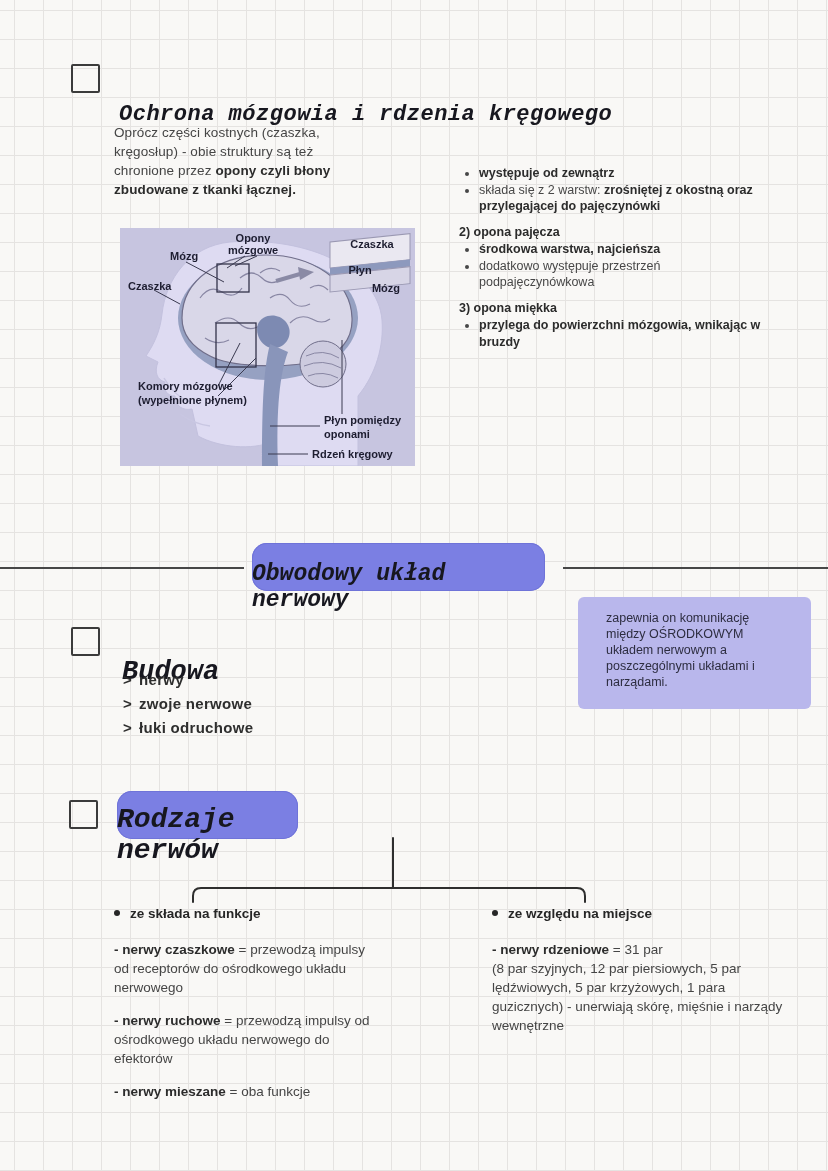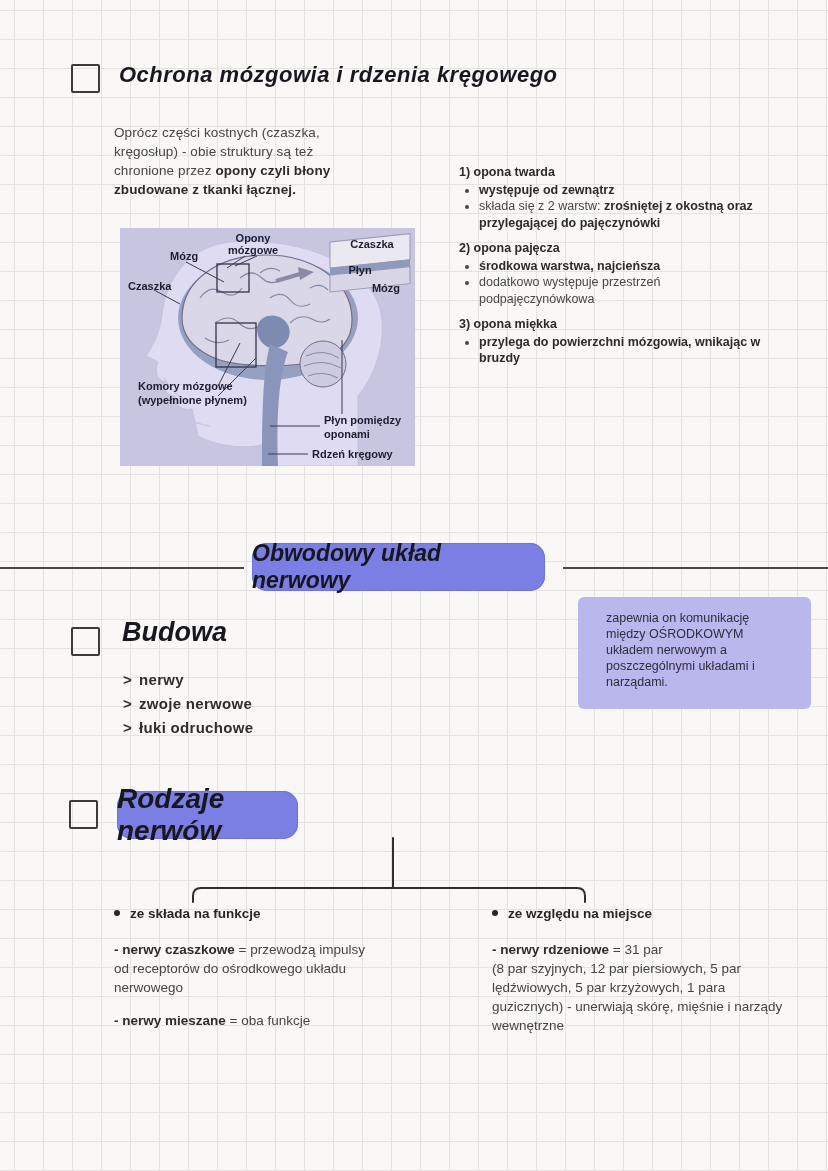--- a/index.html
+++ b/index.html
@@ -6,21 +6,21 @@
   .page{
     position:relative;width:828px;height:1171px;overflow:hidden;
     background-color:#f9f8f6;
     background-image:
       linear-gradient(to right,#e5e3e1 1px,transparent 1px),
       linear-gradient(to bottom,#e5e3e1 1px,transparent 1px);
     background-size:29px 29px;background-position:14px 10px;
     font-family:"Liberation Sans",sans-serif;color:#3c3c3c;
   }
   .abs{position:absolute;}
-  .script{font-family:Liberation Sans, sans-serif;font-style:italic;font-weight:bold;color:#17171f;}
+  .script{font-family:Liberation Mono, monospace;font-style:italic;font-weight:bold;color:#17171f;margin-top:40px;}
   .chk{position:absolute;width:25px;height:25px;border:2.5px solid #3b3b3b;border-radius:2px;background:transparent;}
   .pill{position:absolute;background:#7b7fe3;border-radius:15px;display:flex;align-items:center;justify-content:center;box-shadow:0 0 0 1px #6f73d8 inset;}
   .intro{left:114px;top:123px;width:252px;font-size:13.5px;line-height:19px;color:#454545;letter-spacing:.1px;}
   .b{font-weight:bold;color:#2c2c2c;}
   .meninges{left:459px;top:164px;width:305px;font-size:12.5px;line-height:16.5px;color:#474747;}
   .men-group{margin-bottom:9px;}
   .men-head{font-weight:bold;color:#2b2b2b;}
   .meninges ul{margin:1px 0 0 0;padding-left:20px;list-style:disc;}
   .meninges li{margin:0;}
   .figure{left:120px;top:228px;width:295px;height:238px;}
@@ -42,21 +42,20 @@
 
   <div class="chk" style="left:71px;top:64px;"></div>
   <div class="abs script" style="left:119px;top:62px;font-size:22px;letter-spacing:.5px;">Ochrona mózgowia i rdzenia kręgowego</div>
 
   <div class="abs intro">
     <span>Oprócz części kostnych (czaszka, kręgosłup) - obie struktury są też chronione przez </span><span class="b">opony czyli błony zbudowane z tkanki łącznej.</span>
   </div>
 
   <div class="abs meninges">
     <div class="men-group">
-      <div class="men-head">1) opona twarda</div>
       <ul>
         <li><span></span><span class="b">występuje od zewnątrz</span></li>
         <li><span>składa się z 2 warstw: </span><span class="b">zrośniętej z okostną oraz przylegającej do pajęczynówki</span></li>
       </ul>
     </div>
     <div class="men-group">
       <div class="men-head">2) opona pajęcza</div>
       <ul>
         <li><span></span><span class="b">środkowa warstwa, najcieńsza</span></li>
         <li><span>dodatkowo występuje przestrzeń podpajęczynówkowa</span><span class="b"></span></li>
@@ -170,20 +169,21 @@
   <svg class="abs" style="left:180px;top:834px;" width="420" height="75" viewBox="0 0 420 75">
     <path d="M213,4 L213,54 M13,68 L13,62 Q13,54 21,54 L397,54 Q405,54 405,62 L405,68" fill="none" stroke="#2e2e2e" stroke-width="2" stroke-linecap="round"></path>
   </svg>
 
   <div class="abs branch-col" style="left:114px;top:904px;width:258px;">
     <div class="bullet-head">
         <span class="dot"></span>
         <span>ze składa na funkcje</span>
       </div>
     <div class="nerw-item"><span class="b">- nerwy czaszkowe</span><span> = przewodzą impulsy od receptorów do ośrodkowego układu nerwowego</span></div>
+    <div class="nerw-item"><span class="b">- nerwy ruchowe</span><span> = przewodzą impulsy od ośrodkowego układu nerwowego do efektorów</span></div>
     <div class="nerw-item"><span class="b">- nerwy mieszane</span><span> = oba funkcje</span></div>
   </div>
 
   <div class="abs branch-col" style="left:492px;top:904px;width:298px;">
     <div class="bullet-head">
         <span class="dot"></span>
         <span>ze względu na miejsce</span>
       </div>
     <div class="nerw-item">
       <span class="b">- nerwy rdzeniowe</span><span> = 31 par</span>

